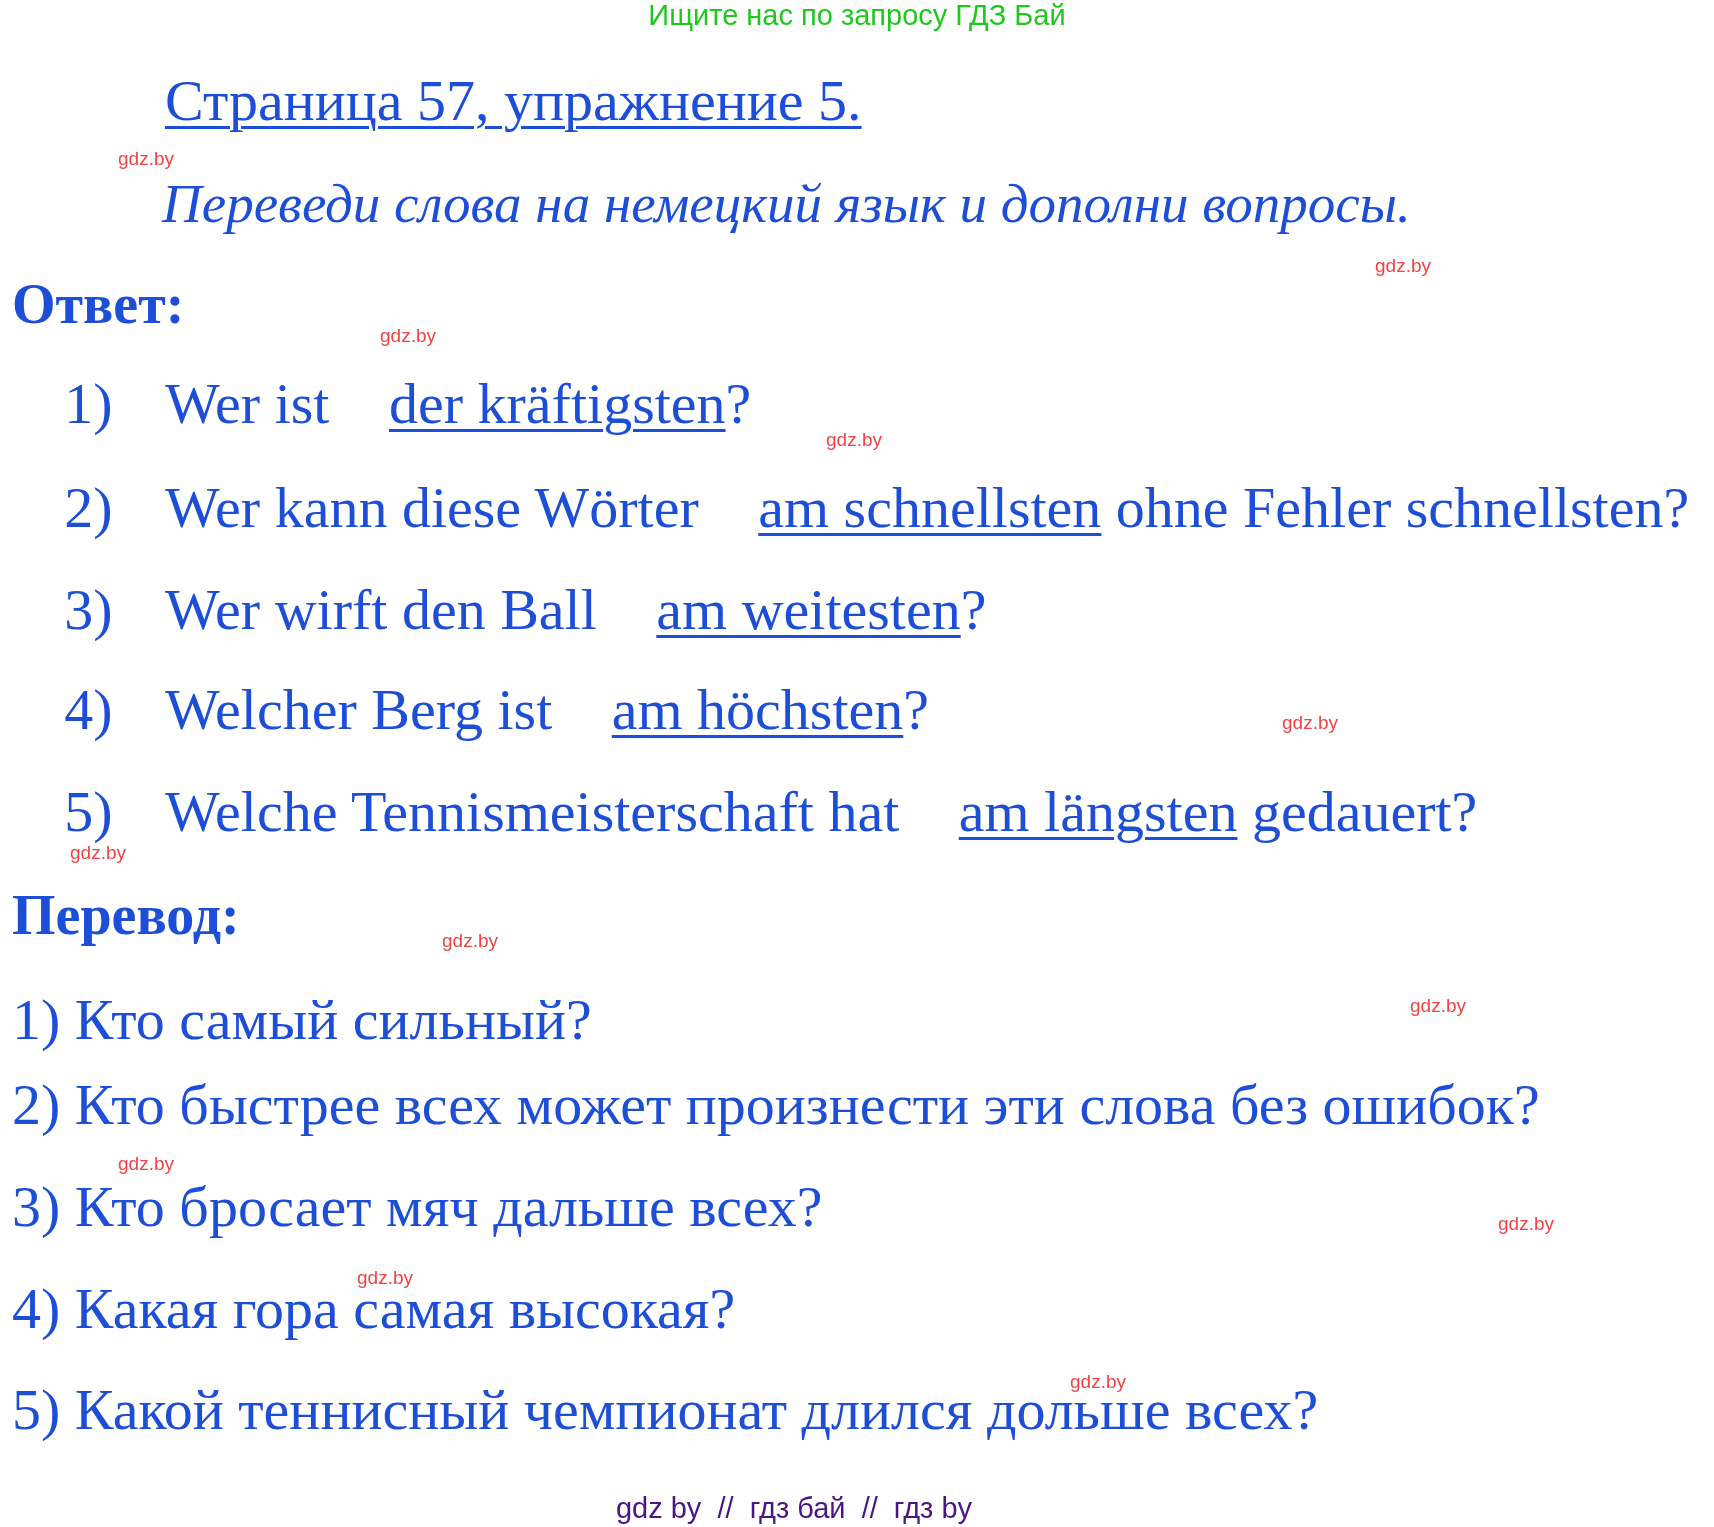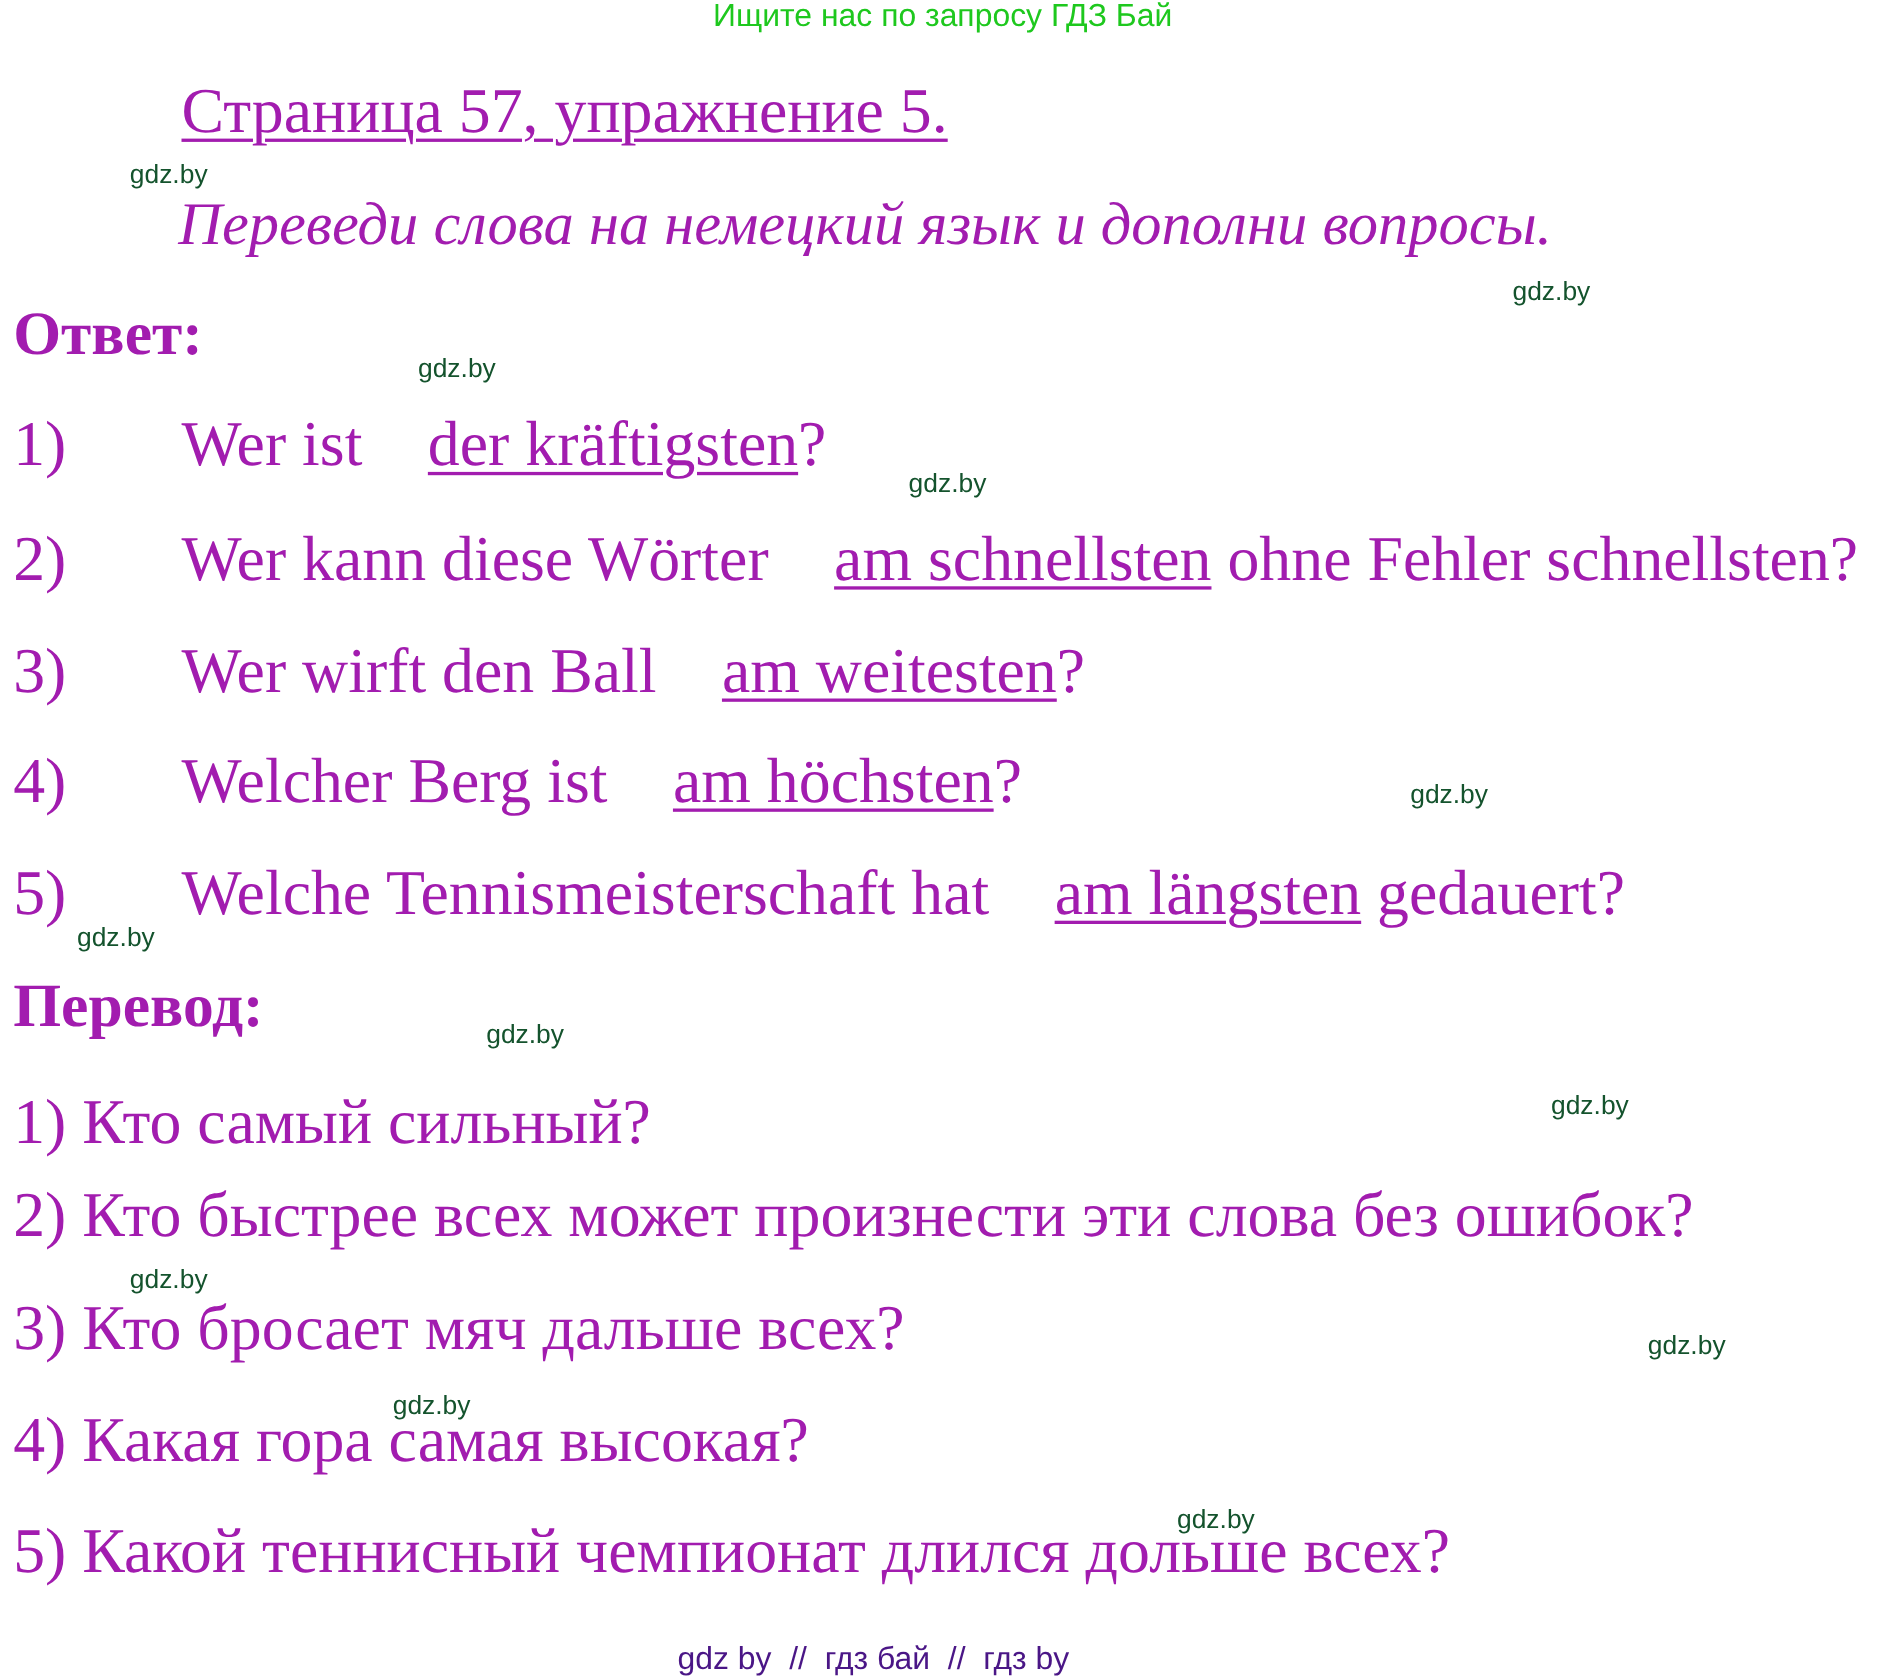--- a/index.html
+++ b/index.html
@@ -1,24 +1,24 @@
 <!DOCTYPE html>
 <html><head>
 <meta charset="utf-8">
 <style>
   html, body { margin:0; padding:0; background:#ffffff; }
   body { width:1714px; height:1527px; position:relative; overflow:hidden; }
   .abs { position:absolute; white-space:nowrap; }
-  .serif { font-family:"Liberation Serif", "DejaVu Serif", serif; color:#a21caf; }
+  .serif { font-family:"Liberation Serif", "DejaVu Serif", serif; color:#1d4ed8;text-align:center; }
   .sans { font-family:"Liberation Sans", "DejaVu Sans", sans-serif; }
   .top-banner { left:0; width:1714px; top:-2px; text-align:center; font-size:29px; line-height:34px; color:#1ec81e; }
   .title { left:165px; top:66px; font-size:58px; line-height:70px; text-decoration:underline; text-decoration-thickness:3px; text-underline-offset:6px; }
   .instruction { left:162px; top:172px; font-size:55px; line-height:64px; font-style:italic; }
   .heading { left:12px; font-size:56px; line-height:64px; font-weight:bold; }
-  .wm { font-size:24px; line-height:32px; color:#14532d; }
+  .wm { font-size:19px; line-height:32px; color:#ef4444; }
   .row { left:12px; font-size:58px; line-height:68px; }
   .row .num { display:inline-block; width:153px; }
   .row u { text-decoration:underline; text-decoration-thickness:3px; text-underline-offset:6px;margin-left:45px; }
   .ru-row { left:12px; font-size:58px; line-height:68px; }
   .footer { left:0; width:1588px; top:1490px; text-align:center; font-size:29px; line-height:36px; color:#4a1686; }
 </style>
 </head>
 <body>
 
 <div class="abs sans top-banner">Ищите нас по запросу ГДЗ Бай</div>

